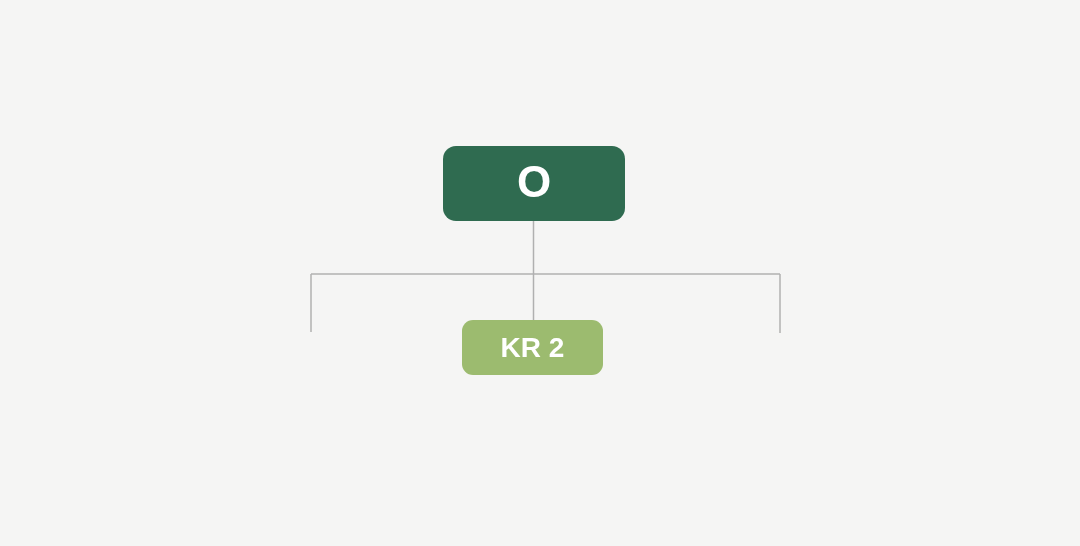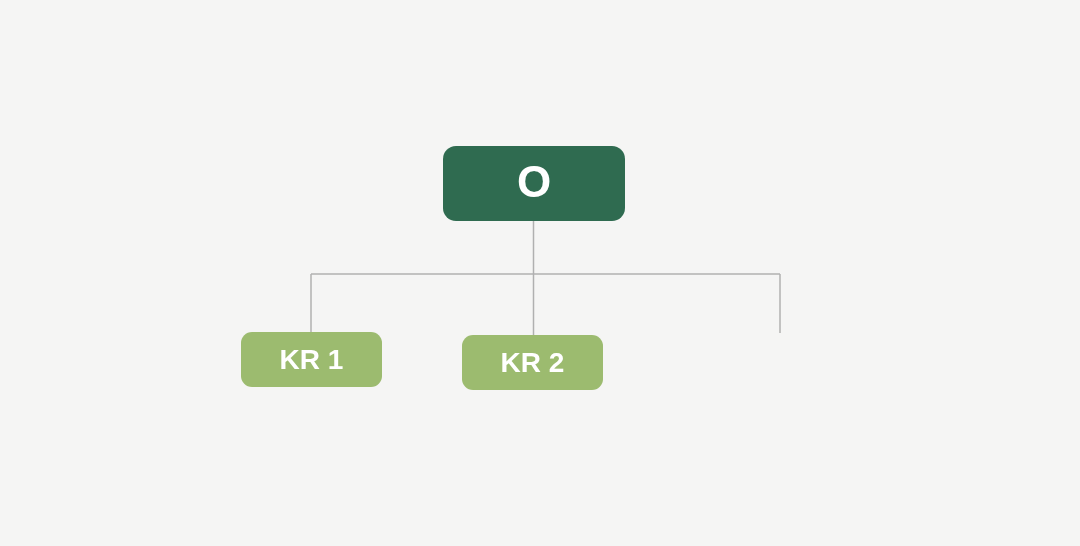--- a/index.html
+++ b/index.html
@@ -56,42 +56,39 @@
   }
   .node.key-result {
     width: 141px;
     height: 55px;
     border-radius: 11px;
     background: var(--key-result-fill);
     font-size: 28px;
     line-height: 1;
   }
   .node.kr-1 { left: 241px; top: 332px; }
-  .node.kr-2 { left: 462px; top: 335px; }
+  .node.kr-2 { left: 462px; top: 320px; }
   .node.kr-3 { left: 710px; top: 333px; }
 </style>
 </head>
 <body>
 
 <div class="stage">
 
   <svg class="connectors" viewBox="0 0 1080 546" aria-hidden="true">
     <path d="M533.5 221 V274"></path>
     <path d="M311 274 H780"></path>
     <path d="M311 274 V332"></path>
     <path d="M533.5 274 V337"></path>
     <path d="M780 274 V333"></path>
   </svg>
 
   <div class="node objective">
     <span>O</span>
   </div>
 
-  <div class="node key-result kr-1">
-    <span>KR 1</span>
-  </div>
 
   <div class="node key-result kr-2">
     <span>KR 2</span>
   </div>
 
 
 </div>
 
 </body></html>

